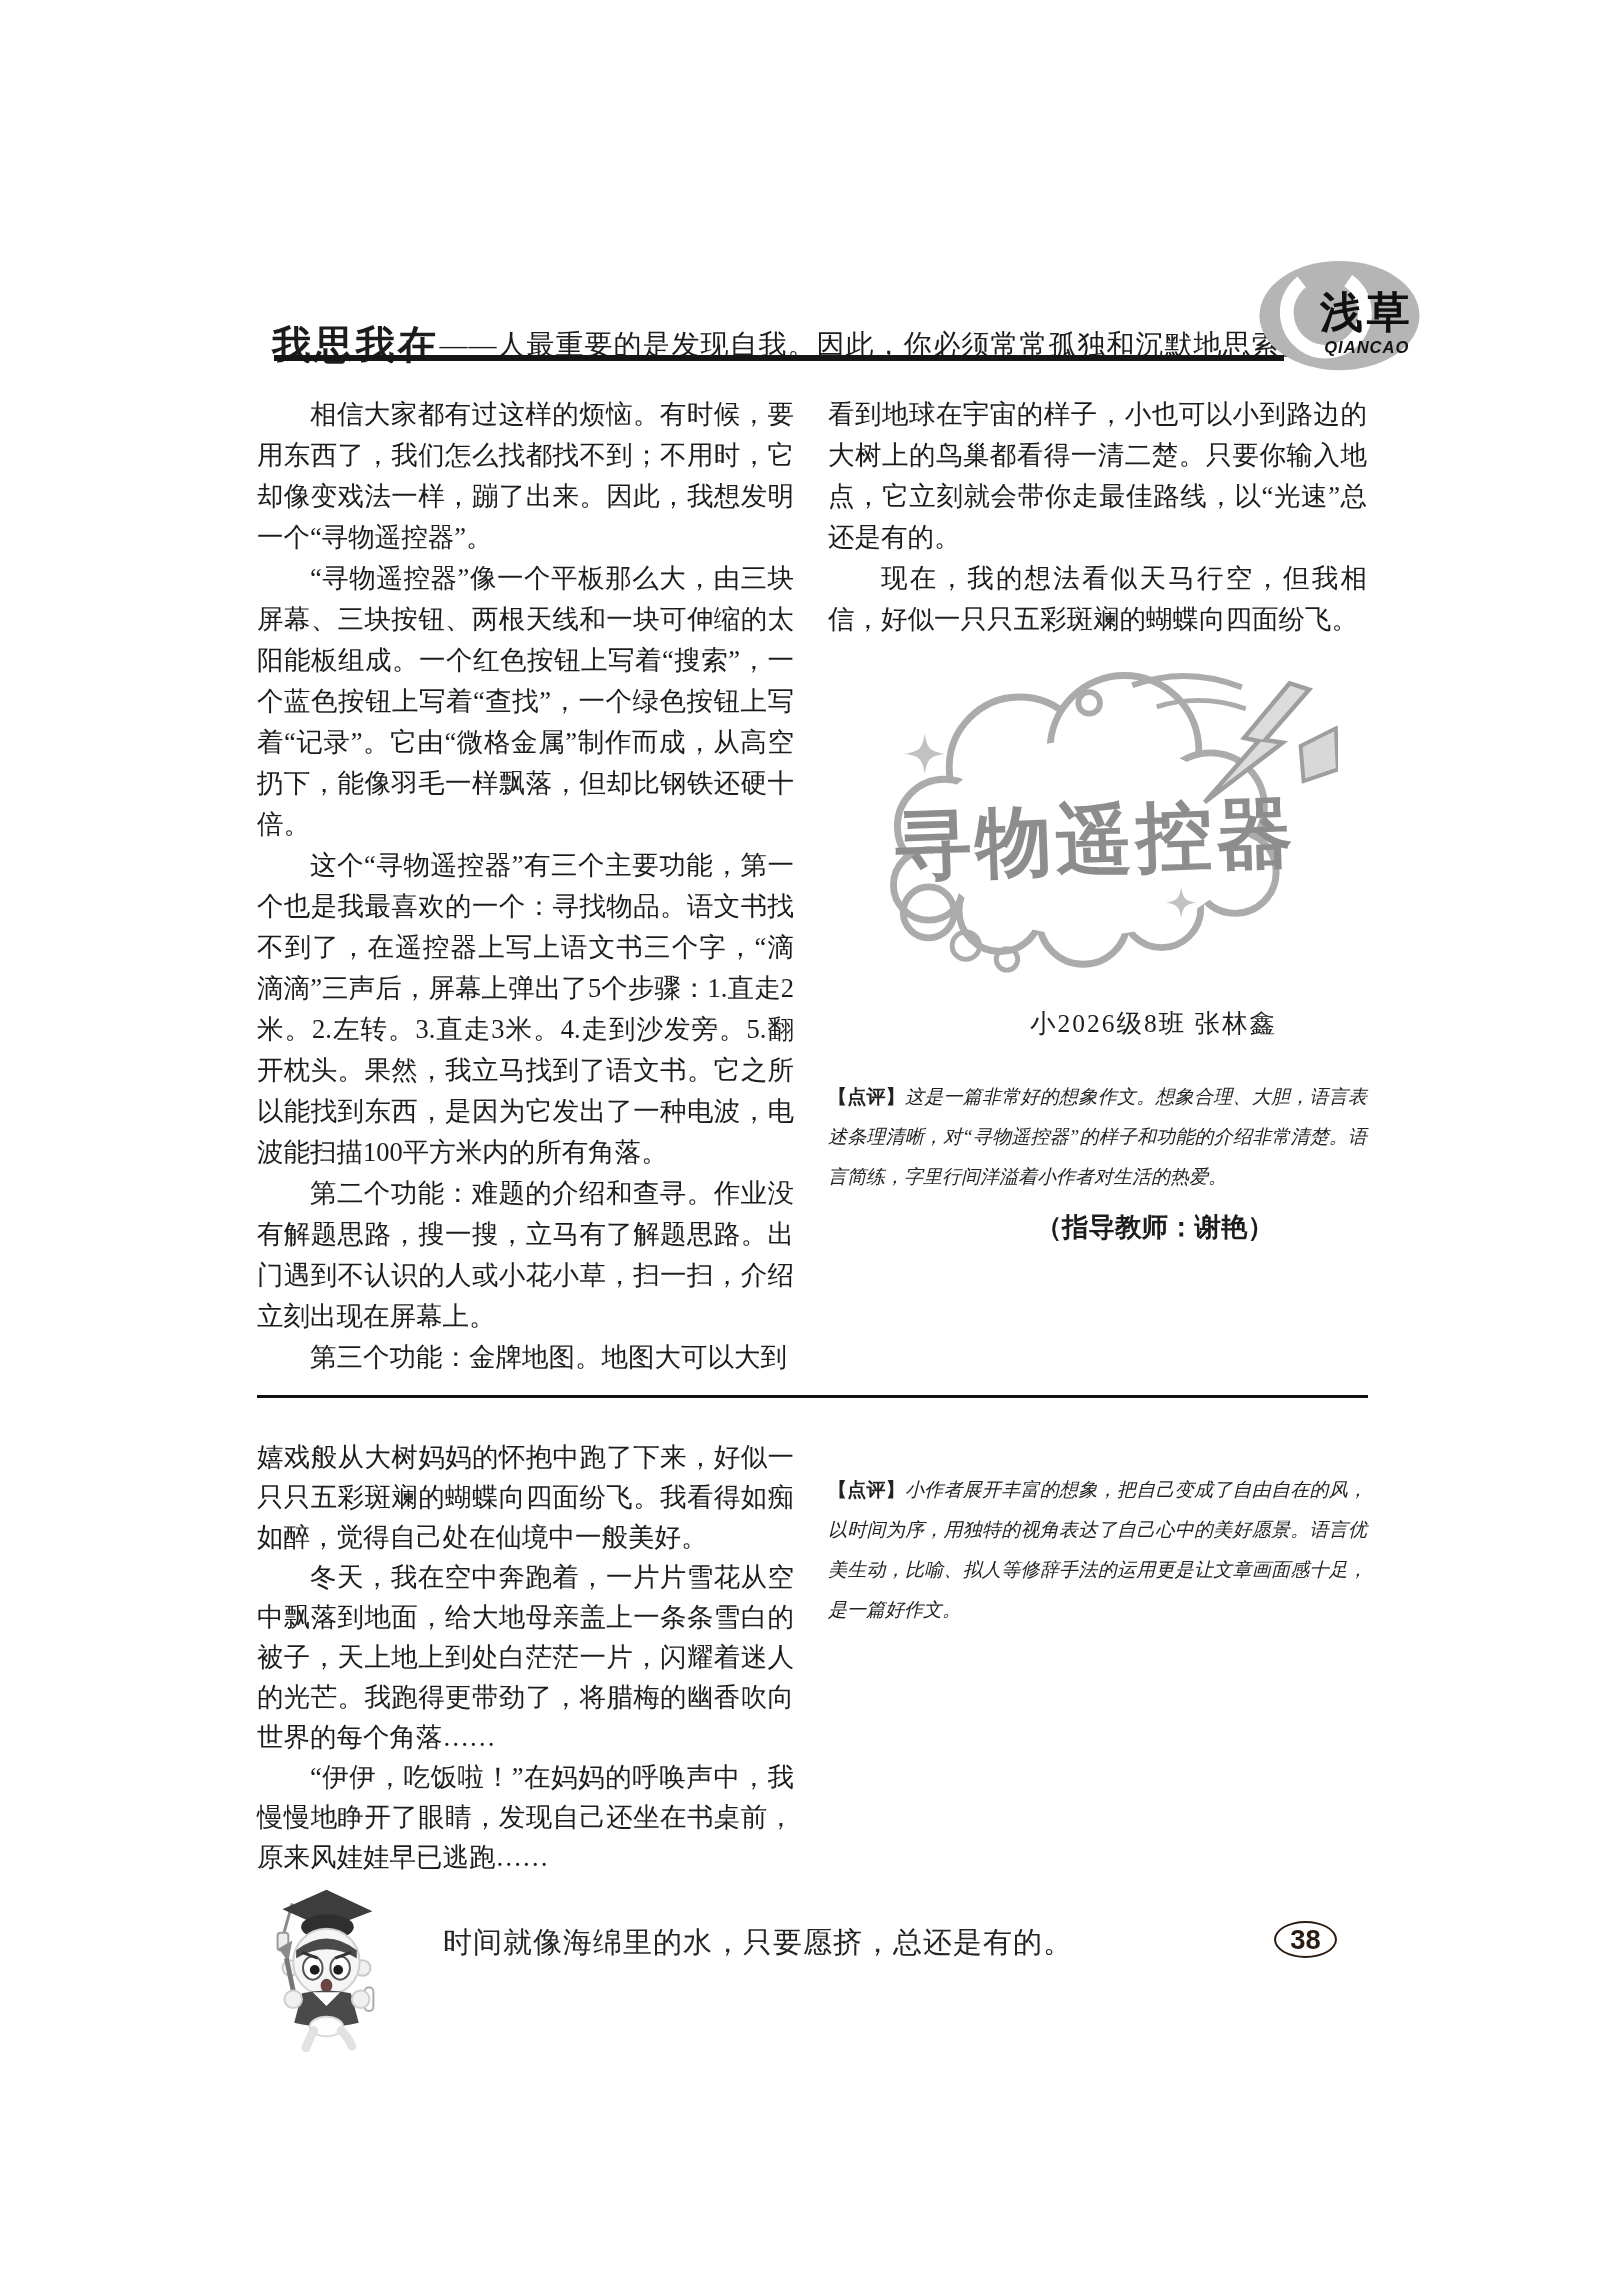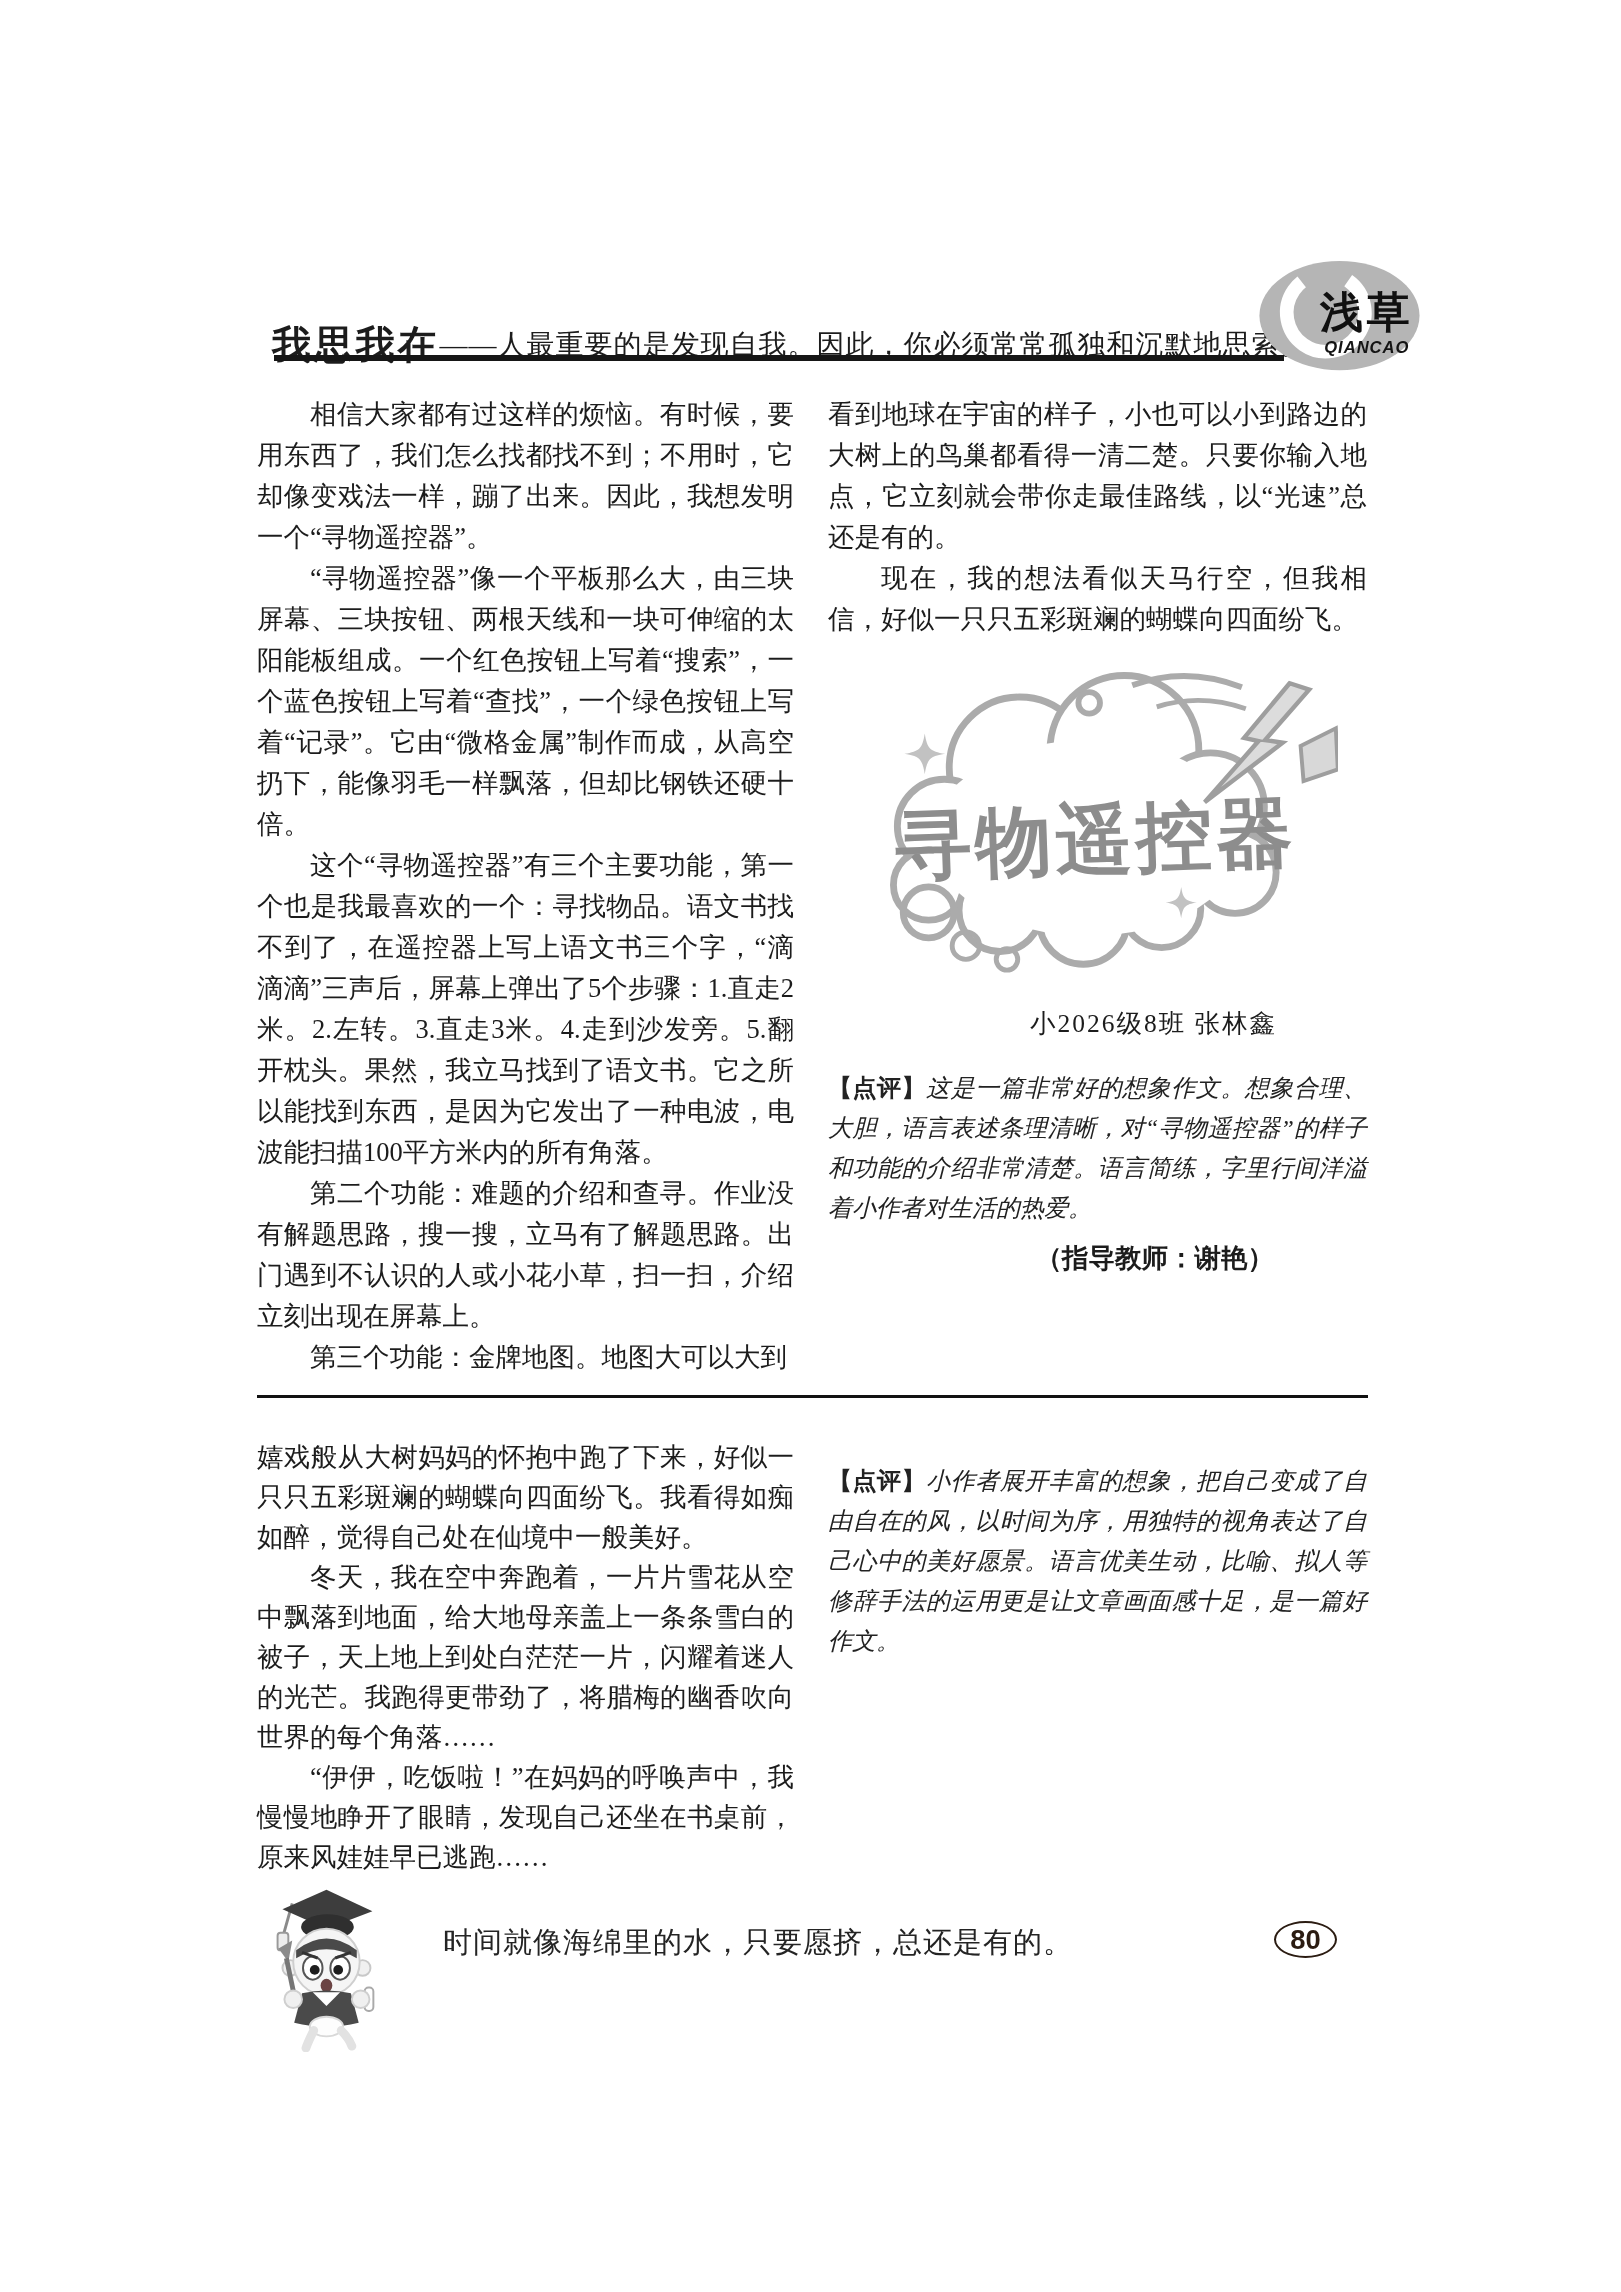--- a/index.html
+++ b/index.html
@@ -29,21 +29,21 @@
   .e1-right{left:828px;top:394px;width:539px;}
   .e2-left{left:257px;top:1437px;width:537px;line-height:40px;}
   .e2-right{left:828px;top:1437px;width:539px;line-height:40px;}
   
   .art-wrap{margin-top:11.8px;text-align:center;}
   .author-line{
     margin-top:16px;text-align:right;padding-right:90px;
     font-size:25.5px;letter-spacing:2px;text-indent:0;
   }
   
-  .comment{margin-top:24px;font-size:24px;line-height:40px;text-align:justify;}
+  .comment{margin-top:33px;font-size:19px;line-height:40px;text-align:justify;}
   .comment .body{font-style:italic;color:#222;}
   .comment .lbl{
     font-family:"Liberation Sans","DejaVu Sans",sans-serif;
     font-weight:bold;font-style:normal;
   }
   .teacher{
     margin-top:9.8px;text-align:right;padding-right:93px;
     font-family:"Liberation Sans","DejaVu Sans",sans-serif;
     font-weight:bold;font-size:26.5px;
   }
@@ -171,17 +171,17 @@
     <circle cx="41" cy="124" r="9" fill="#f0f0f0" stroke="#cfcfcf" stroke-width="2"></circle>
     <rect x="114" y="112" width="9" height="24" rx="4" fill="#ffffff" stroke="#aaa" stroke-width="2"></rect>
     <circle cx="110" cy="124" r="9" fill="#f0f0f0" stroke="#cfcfcf" stroke-width="2"></circle>
     <ellipse cx="75" cy="152" rx="17" ry="10" fill="#fdfdfd" stroke="#d8d8d8" stroke-width="2"></ellipse>
     <path d="M62,156 Q56,168 54,174" fill="none" stroke="#e2e2e2" stroke-width="9" stroke-linecap="round"></path>
     <path d="M90,156 Q98,164 101,172" fill="none" stroke="#e2e2e2" stroke-width="9" stroke-linecap="round"></path>
   </svg>
 
   <div class="foot-quote">时间就像海绵里的水，只要愿挤，总还是有的。</div>
   <div class="pagenum">
-    <span>80</span>
+    <span>38</span>
   </div>
 
 </div>
 
 
 </body></html>

